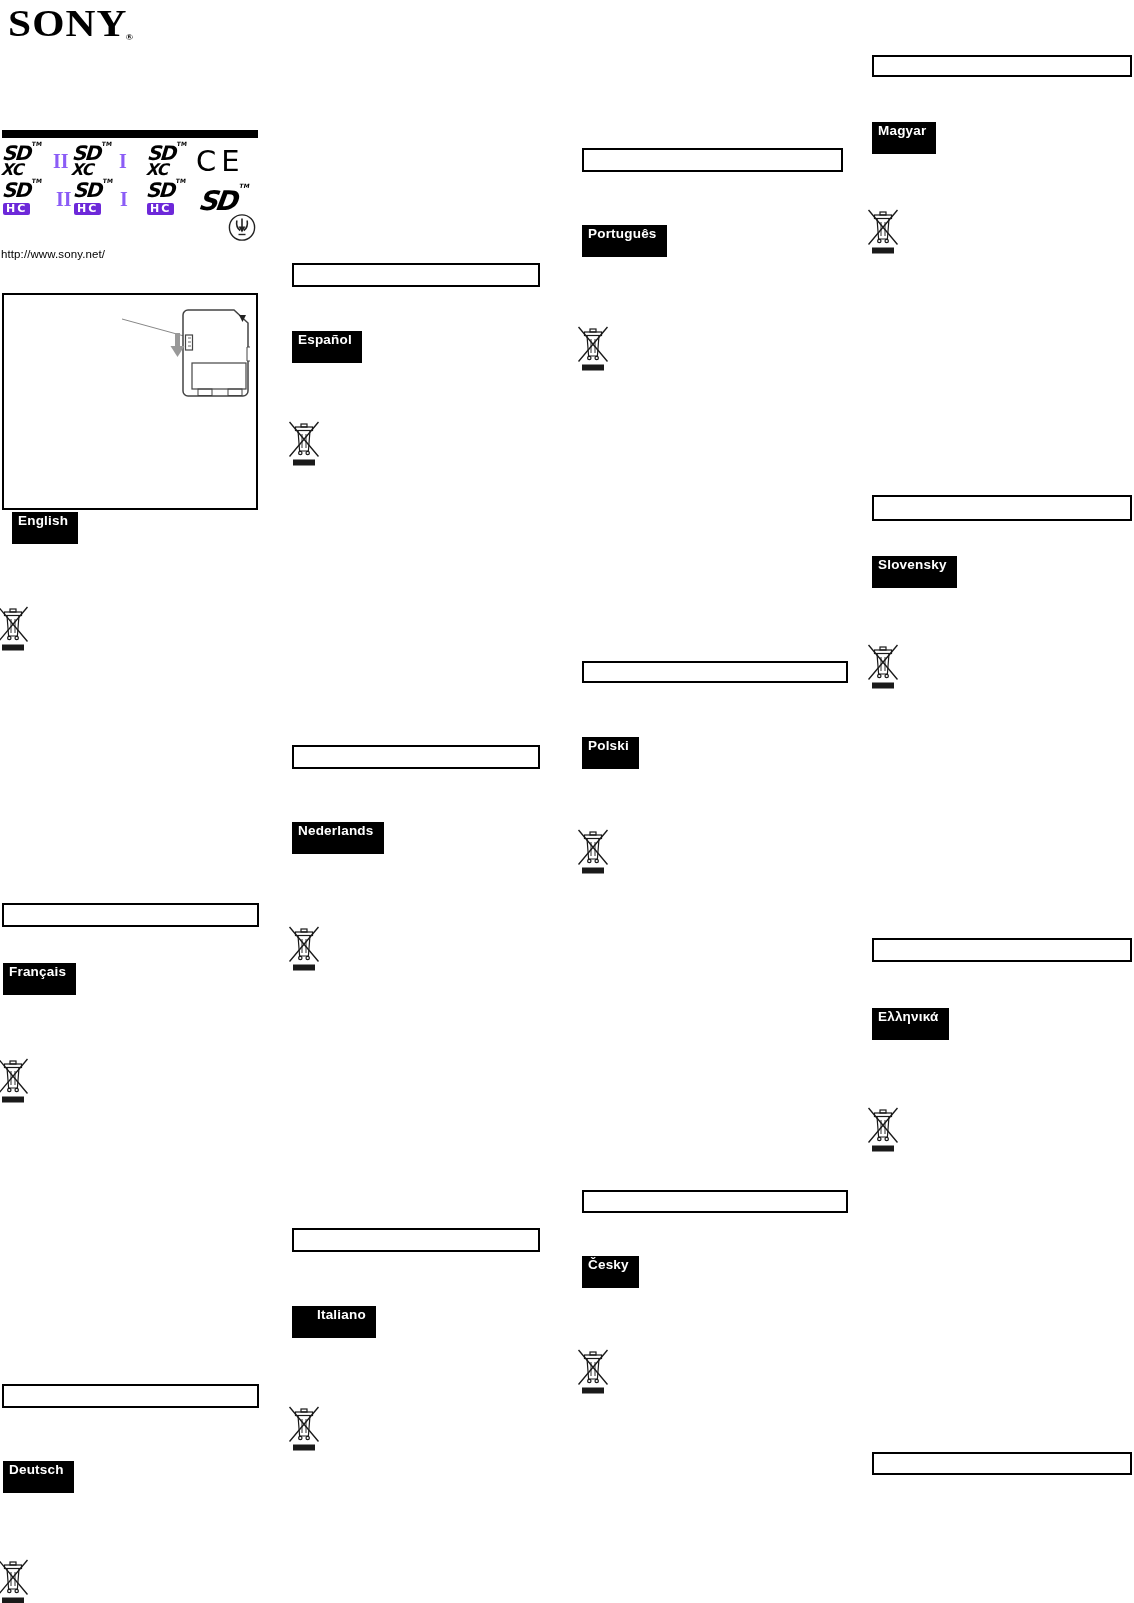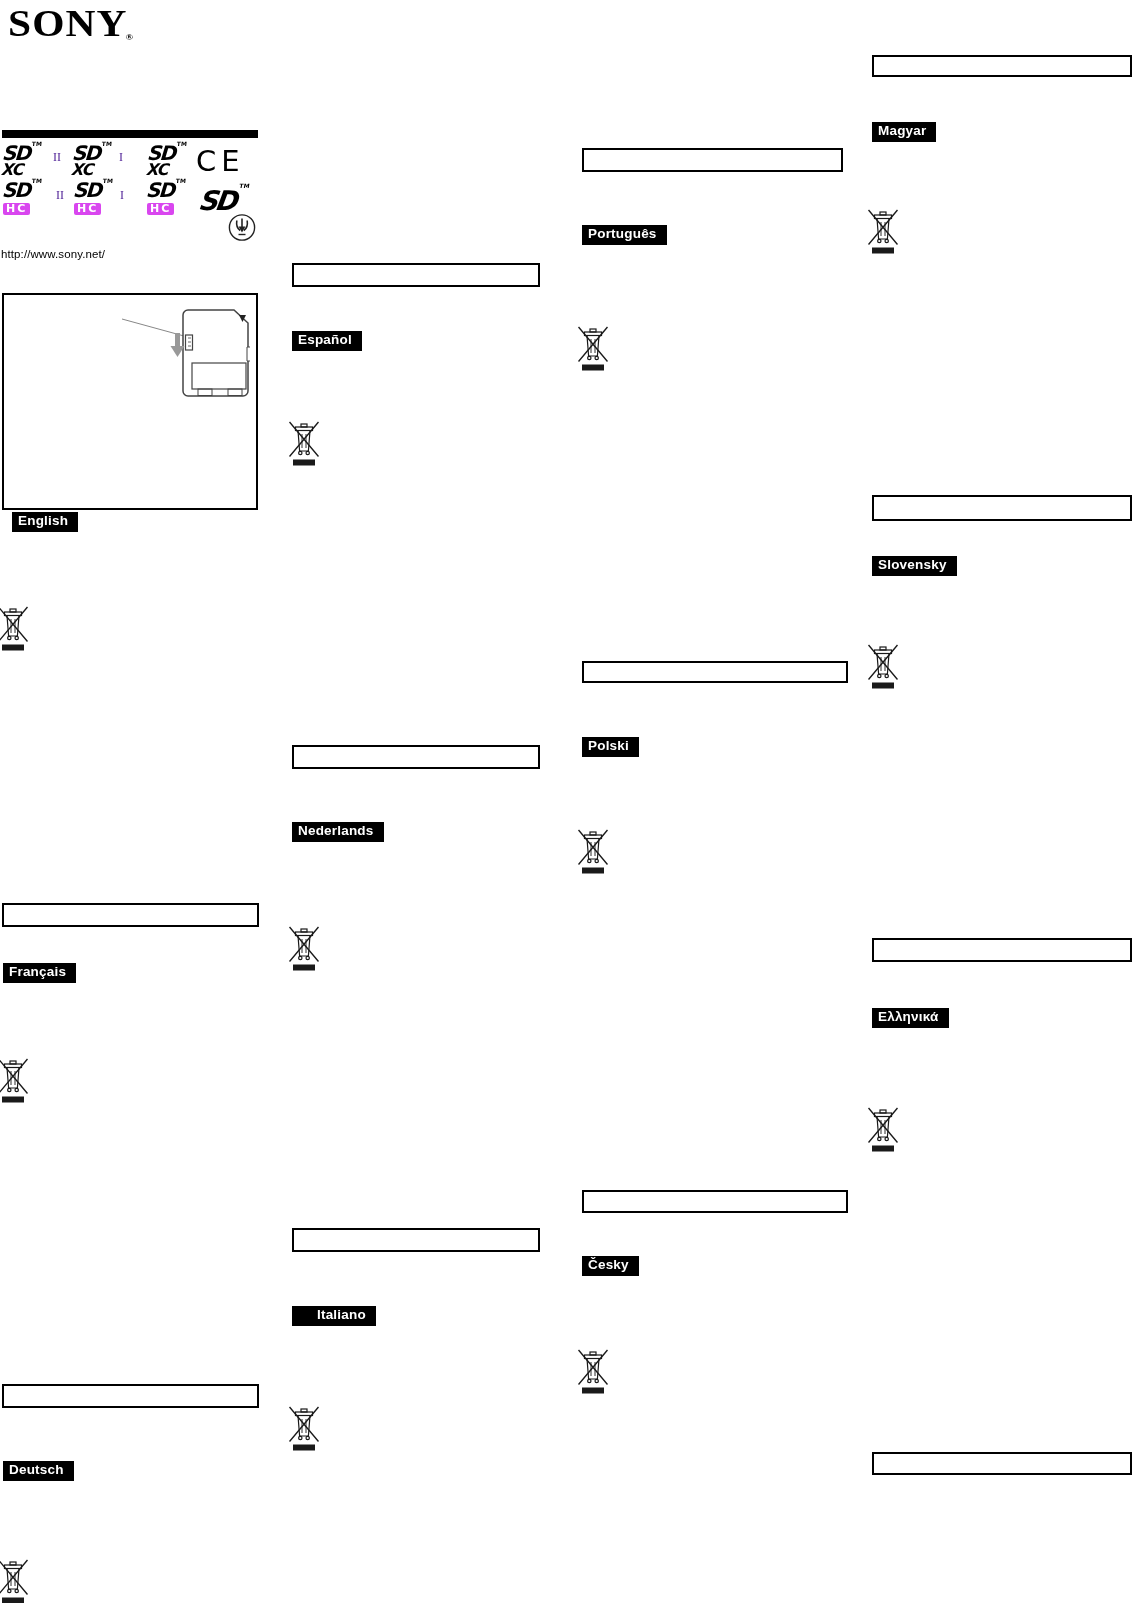--- a/index.html
+++ b/index.html
@@ -29,43 +29,43 @@
   }
   .tm { font-size:6px; font-style:normal; letter-spacing:0; vertical-align:super; position:relative; top:-6px; }
   .sd-sub { display:inline-block; margin-top:0px; }
   .xc {
     font-family:"DejaVu Sans", sans-serif; font-weight:bold; font-style:italic;
     font-size:16px; line-height:14px; letter-spacing:-1px; transform:skewX(-6deg); transform-origin:left top;
   }
   .hc {
     font-family:"DejaVu Sans", sans-serif; font-weight:bold;
     font-size:11px; line-height:12px; letter-spacing:2px;
-    background:#d946ef; color:#fff; padding:0 3px; border-radius:2px;
+    background:#6d28d9; color:#fff; padding:0 3px; border-radius:2px;
   }
   .bus-mark {
-    position:absolute; font-family:"Liberation Serif", serif; font-weight:400;
-    font-size:12px; color:#4c1d95;
+    position:absolute; font-family:"Liberation Serif", serif; font-weight:700;
+    font-size:20px; color:#8b5cf6;
   }
   .ce-mark {
     position:absolute; font-family:"DejaVu Sans", sans-serif; font-weight:400;
     font-size:29px; letter-spacing:5px; color:#000;
   }
   .sd-plain {
     position:absolute; font-family:"DejaVu Sans", sans-serif; font-weight:bold; font-style:italic;
     font-size:27px; letter-spacing:-3px; transform:skewX(-10deg); color:#000; white-space:nowrap;
   }
   .sd-plain .tm { top:-12px; }
   .cert-mark { position:absolute; left:227px; top:211px; }
   .url { position:absolute; left:1px; top:248px; font-size:11.5px; letter-spacing:0.1px; color:#000; }
   
   .illu-box { position:absolute; left:2px; top:293px; width:256px; height:217px; border:2px solid #000; background:#fff; }
   
   .lang {
     position:absolute; background:#000; color:#fff;
-    font-weight:bold; font-size:13.5px; height:20px; line-height:18px;
+    font-weight:bold; font-size:13.5px; height:32px; line-height:18px;
     padding:0 10px 0 6px; letter-spacing:0.2px; white-space:nowrap;
   }
   
   .notebox { position:absolute; border:2px solid #000; background:#fff; height:24px; }
   
   .weee { position:absolute; width:30px; height:47px; }
 </style>
 </head>
 <body>
 

